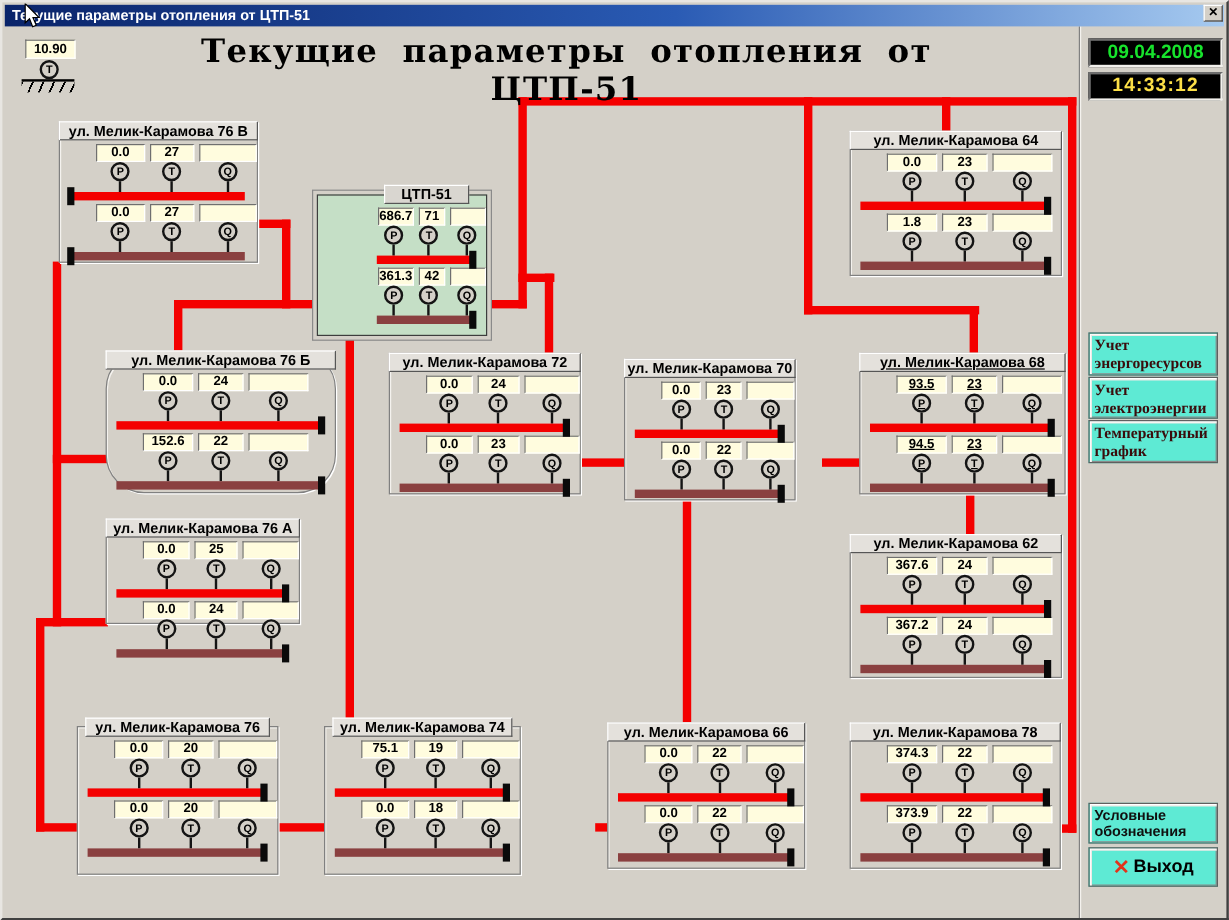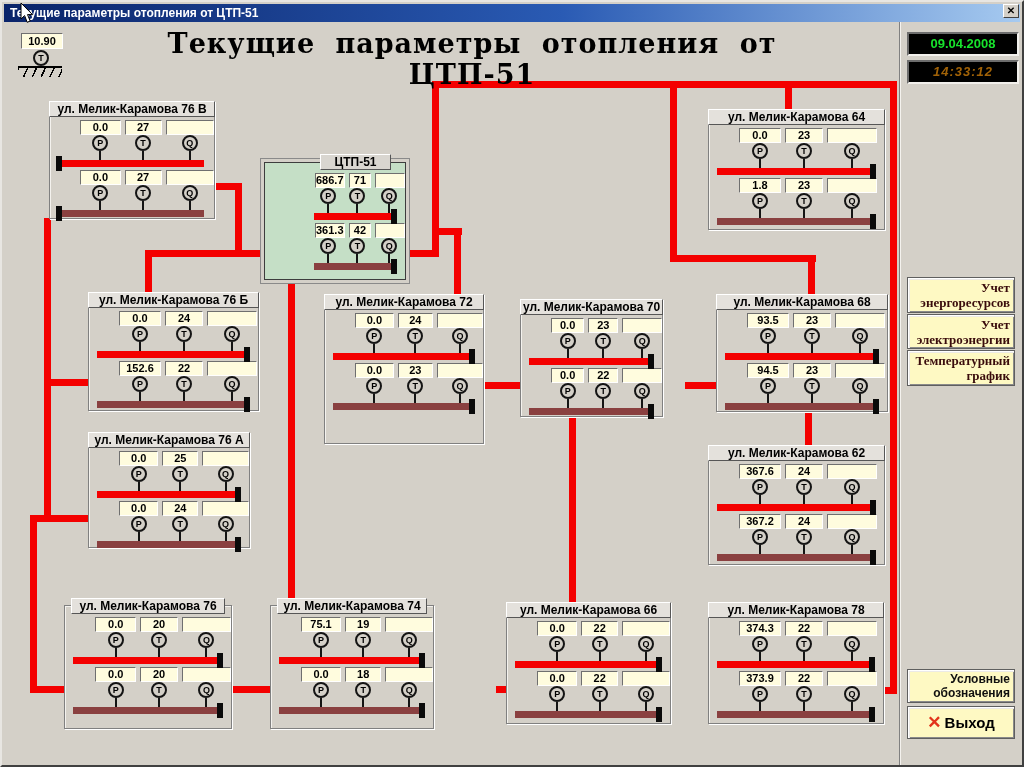--- a/index.html
+++ b/index.html
@@ -24,21 +24,21 @@
   }
   
   .main-title{
     position:absolute; left:110px; top:26px; width:720px; text-align:center;
     font-family:"DejaVu Serif", serif; font-weight:bold; font-size:27px;
     letter-spacing:1px; word-spacing:10px; color:#000; z-index:3;
   }
   .dt-box{
     position:absolute; left:905px; width:112px; height:24px; background:#000;
     border:2px solid; border-color:#6d6d6d #f2f0ec #f2f0ec #6d6d6d;
-    text-align:center; font-weight:bold; font-size:13px; line-height:20px; z-index:3;
+    text-align:center; font-weight:bold; font-size:16px; line-height:20px; z-index:3;
   }
   #date-box{ top:30px; }
   #time-box{ top:58px; letter-spacing:1px; }
   
   .sensor-val{
     position:absolute; left:19px; top:31px; width:42px; height:16px;
     background:#fffcde; border:1px solid; border-color:#6f6f6f #fff #fff #6f6f6f;
     font-size:11px; font-weight:bold; text-align:center; line-height:14px; z-index:3;
   }
   .sensor-gauge{
@@ -97,24 +97,24 @@
   .bpipe.supply{ background:#f40000; }
   .bpipe.return{ background:#8a4040; }
   .cap{ position:absolute; top:-4px; width:6px; height:15px; background:#0a0a0a; }
   .cap-right .cap{ right:-2px; } .cap-left .cap{ left:-2px; }
   
   .side-divider{
     position:absolute; left:897px; top:20px; width:2px; height:745px;
     border-left:1px solid #808080; border-right:1px solid #f4f2ee; z-index:2;
   }
   .sbtn{
-    position:absolute; left:905px; width:108px; background:#fef9c3;
+    position:absolute; left:905px; width:108px; background:#5eead4;
     border:1px solid #5f5f5f;
     box-shadow:inset 1px 1px 0 #fff, inset 2px 2px 0 #eceae6, inset -1px -1px 0 #8a8a8a;
-    display:flex; align-items:center; justify-content:center; text-align:right;
+    display:flex; align-items:center; justify-content:center; text-align:left;
     z-index:3; cursor:default; padding:4px;
   }
   .sbtn.serif{
     font-family:"Liberation Serif", serif; font-weight:bold; font-size:13px;
     line-height:15px; color:#3a0c0c;
   }
   #btn-legend{ font-weight:bold; font-size:12px; line-height:14px; color:#101010; }
   #btn-exit{ font-weight:bold; font-size:15px; color:#000; gap:3px; }
   #btn-energy{ top:275px; height:36px; }
   #btn-electricity{ top:312px; height:35px; }
@@ -128,21 +128,21 @@
 </head>
 <body>
 
 <div class="titlebar">
   <span>Текущие параметры отопления от ЦТП-51</span>
 </div>
 <div class="close-btn">✕</div>
 
 <div class="main-title">Текущие параметры отопления от ЦТП-51</div>
 <div class="dt-box" id="date-box" style="color:#17e32c;">09.04.2008</div>
-<div class="dt-box" id="time-box" style="color:#a16207;font-style:italic;">14:33:12</div>
+<div class="dt-box" id="time-box" style="color:#fde047;">14:33:12</div>
 
 <div class="sensor-val">10.90</div>
 <div class="sensor-gauge">T</div>
 <div class="sensor-ground"></div>
 
 <div id="pipe-layer">
     <div class="pipe-seg" style="left: 178px; top: 181px; width: 62px; height: 7px;"></div>
     <div class="pipe-seg" style="left: 233px; top: 181px; width: 7px; height: 74px;"></div>
     <div class="pipe-seg" style="left: 143px; top: 248px; width: 121px; height: 7px;"></div>
     <div class="pipe-seg" style="left: 143px; top: 248px; width: 7px; height: 46px;"></div>
@@ -318,21 +318,21 @@
         <span class="gslot q">
             <span class="gcirc">Q</span>
             <span class="gstem"></span>
           </span>
       </div>
       <div class="bpipe return">
           <span class="cap"></span>
         </div>
     </div>
   </div>
-    <div class="block cap-right" style="left: 86px; top: 290px; width: 171px; height: 119px;">
+    <div class="block cap-right" style="left: 86px; top: 290px; width: 192px; height: 119px; border-radius: 32px;">
     <div class="btitle">ул. Мелик-Карамова 76 Б</div>
     <div class="brow">
       <div class="vals">
         <span class="vbox p">0.0</span>
         <span class="vbox t">24</span>
         <span class="vbox q"></span>
       </div>
       <div class="gline">
         <span class="gslot p">
             <span class="gcirc">P</span>
@@ -369,21 +369,21 @@
         <span class="gslot q">
             <span class="gcirc">Q</span>
             <span class="gstem"></span>
           </span>
       </div>
       <div class="bpipe return">
           <span class="cap"></span>
         </div>
     </div>
   </div>
-    <div class="block cap-right" style="left: 322px; top: 292px; width: 160px; height: 150px;">
+    <div class="block cap-right" style="left: 322px; top: 292px; width: 160px; height: 118px;">
     <div class="btitle">ул. Мелик-Карамова 72</div>
     <div class="brow">
       <div class="vals">
         <span class="vbox p">0.0</span>
         <span class="vbox t">24</span>
         <span class="vbox q"></span>
       </div>
       <div class="gline">
         <span class="gslot p">
             <span class="gcirc">P</span>
@@ -471,21 +471,21 @@
         <span class="gslot q">
             <span class="gcirc">Q</span>
             <span class="gstem"></span>
           </span>
       </div>
       <div class="bpipe return">
           <span class="cap"></span>
         </div>
     </div>
   </div>
-    <div class="block cap-right" style="left: 714px; top: 292px; width: 172px; height: 118px;">
+    <div class="block cap-right" style="left: 714px; top: 292px; width: 172px; height: 118px; text-decoration: underline;">
     <div class="btitle">ул. Мелик-Карамова 68</div>
     <div class="brow">
       <div class="vals">
         <span class="vbox p">93.5</span>
         <span class="vbox t">23</span>
         <span class="vbox q"></span>
       </div>
       <div class="gline">
         <span class="gslot p">
             <span class="gcirc">P</span>
@@ -522,21 +522,21 @@
         <span class="gslot q">
             <span class="gcirc">Q</span>
             <span class="gstem"></span>
           </span>
       </div>
       <div class="bpipe return">
           <span class="cap"></span>
         </div>
     </div>
   </div>
-    <div class="block cap-right" style="left: 86px; top: 430px; width: 162px; height: 116px;">
+    <div class="block cap-right" style="left: 86px; top: 430px; width: 162px; height: 88px;">
     <div class="btitle">ул. Мелик-Карамова 76 А</div>
     <div class="brow">
       <div class="vals">
         <span class="vbox p">0.0</span>
         <span class="vbox t">25</span>
         <span class="vbox q"></span>
       </div>
       <div class="gline">
         <span class="gslot p">
             <span class="gcirc">P</span>

